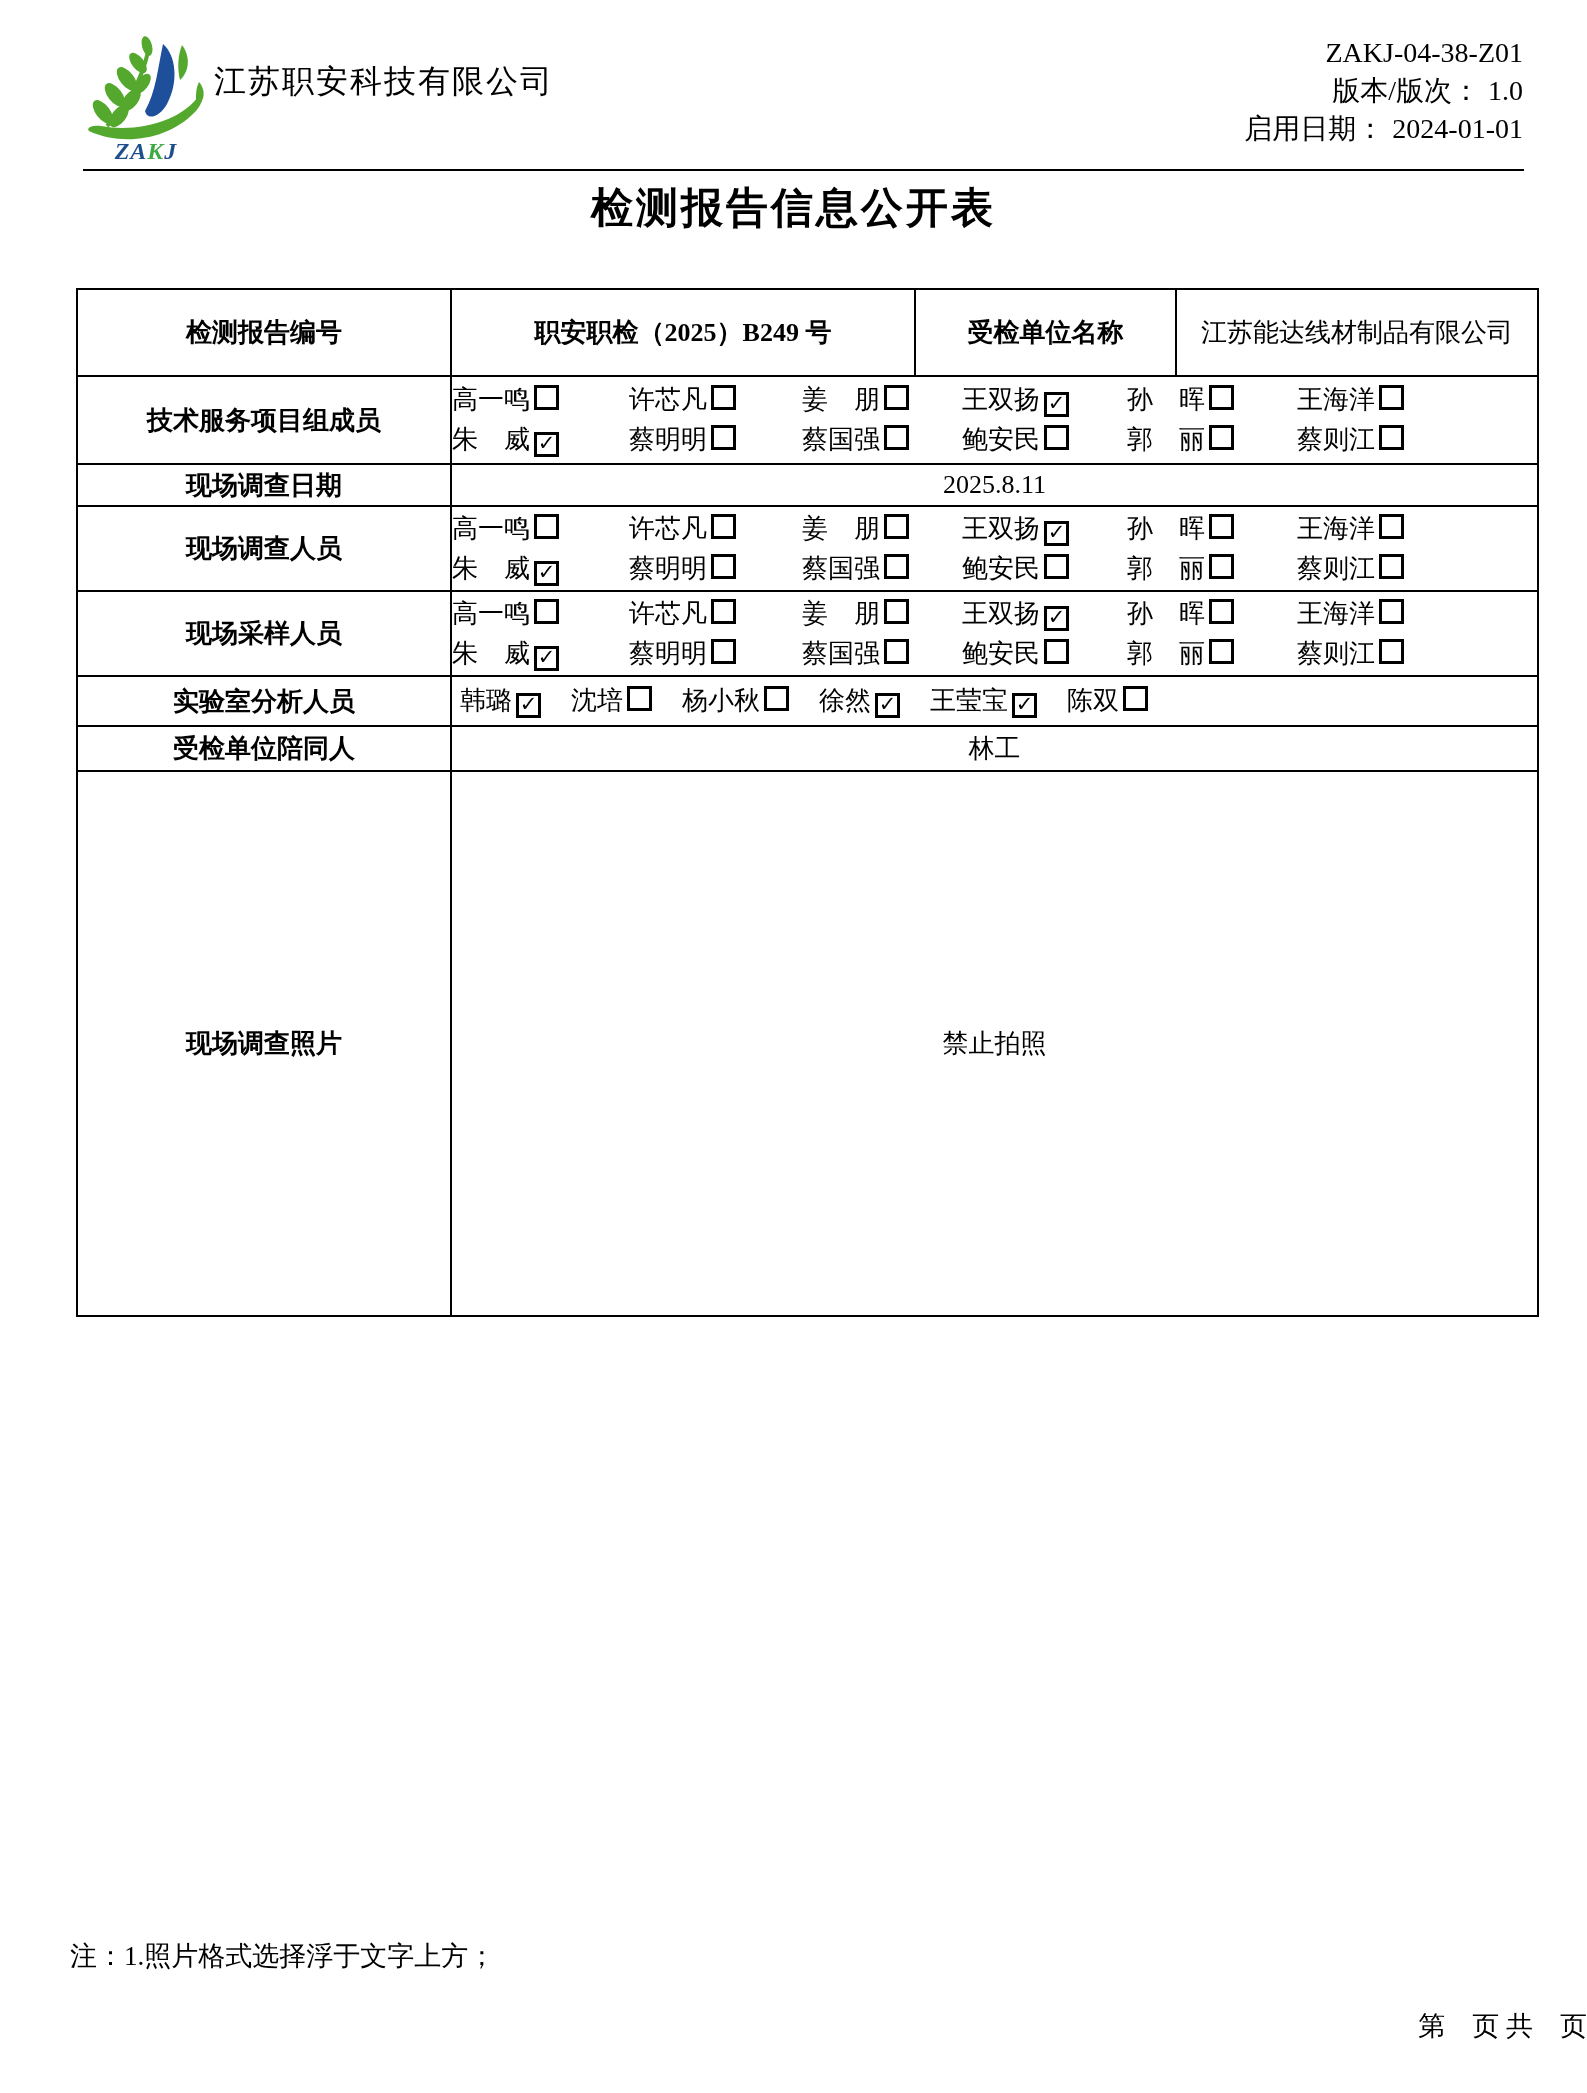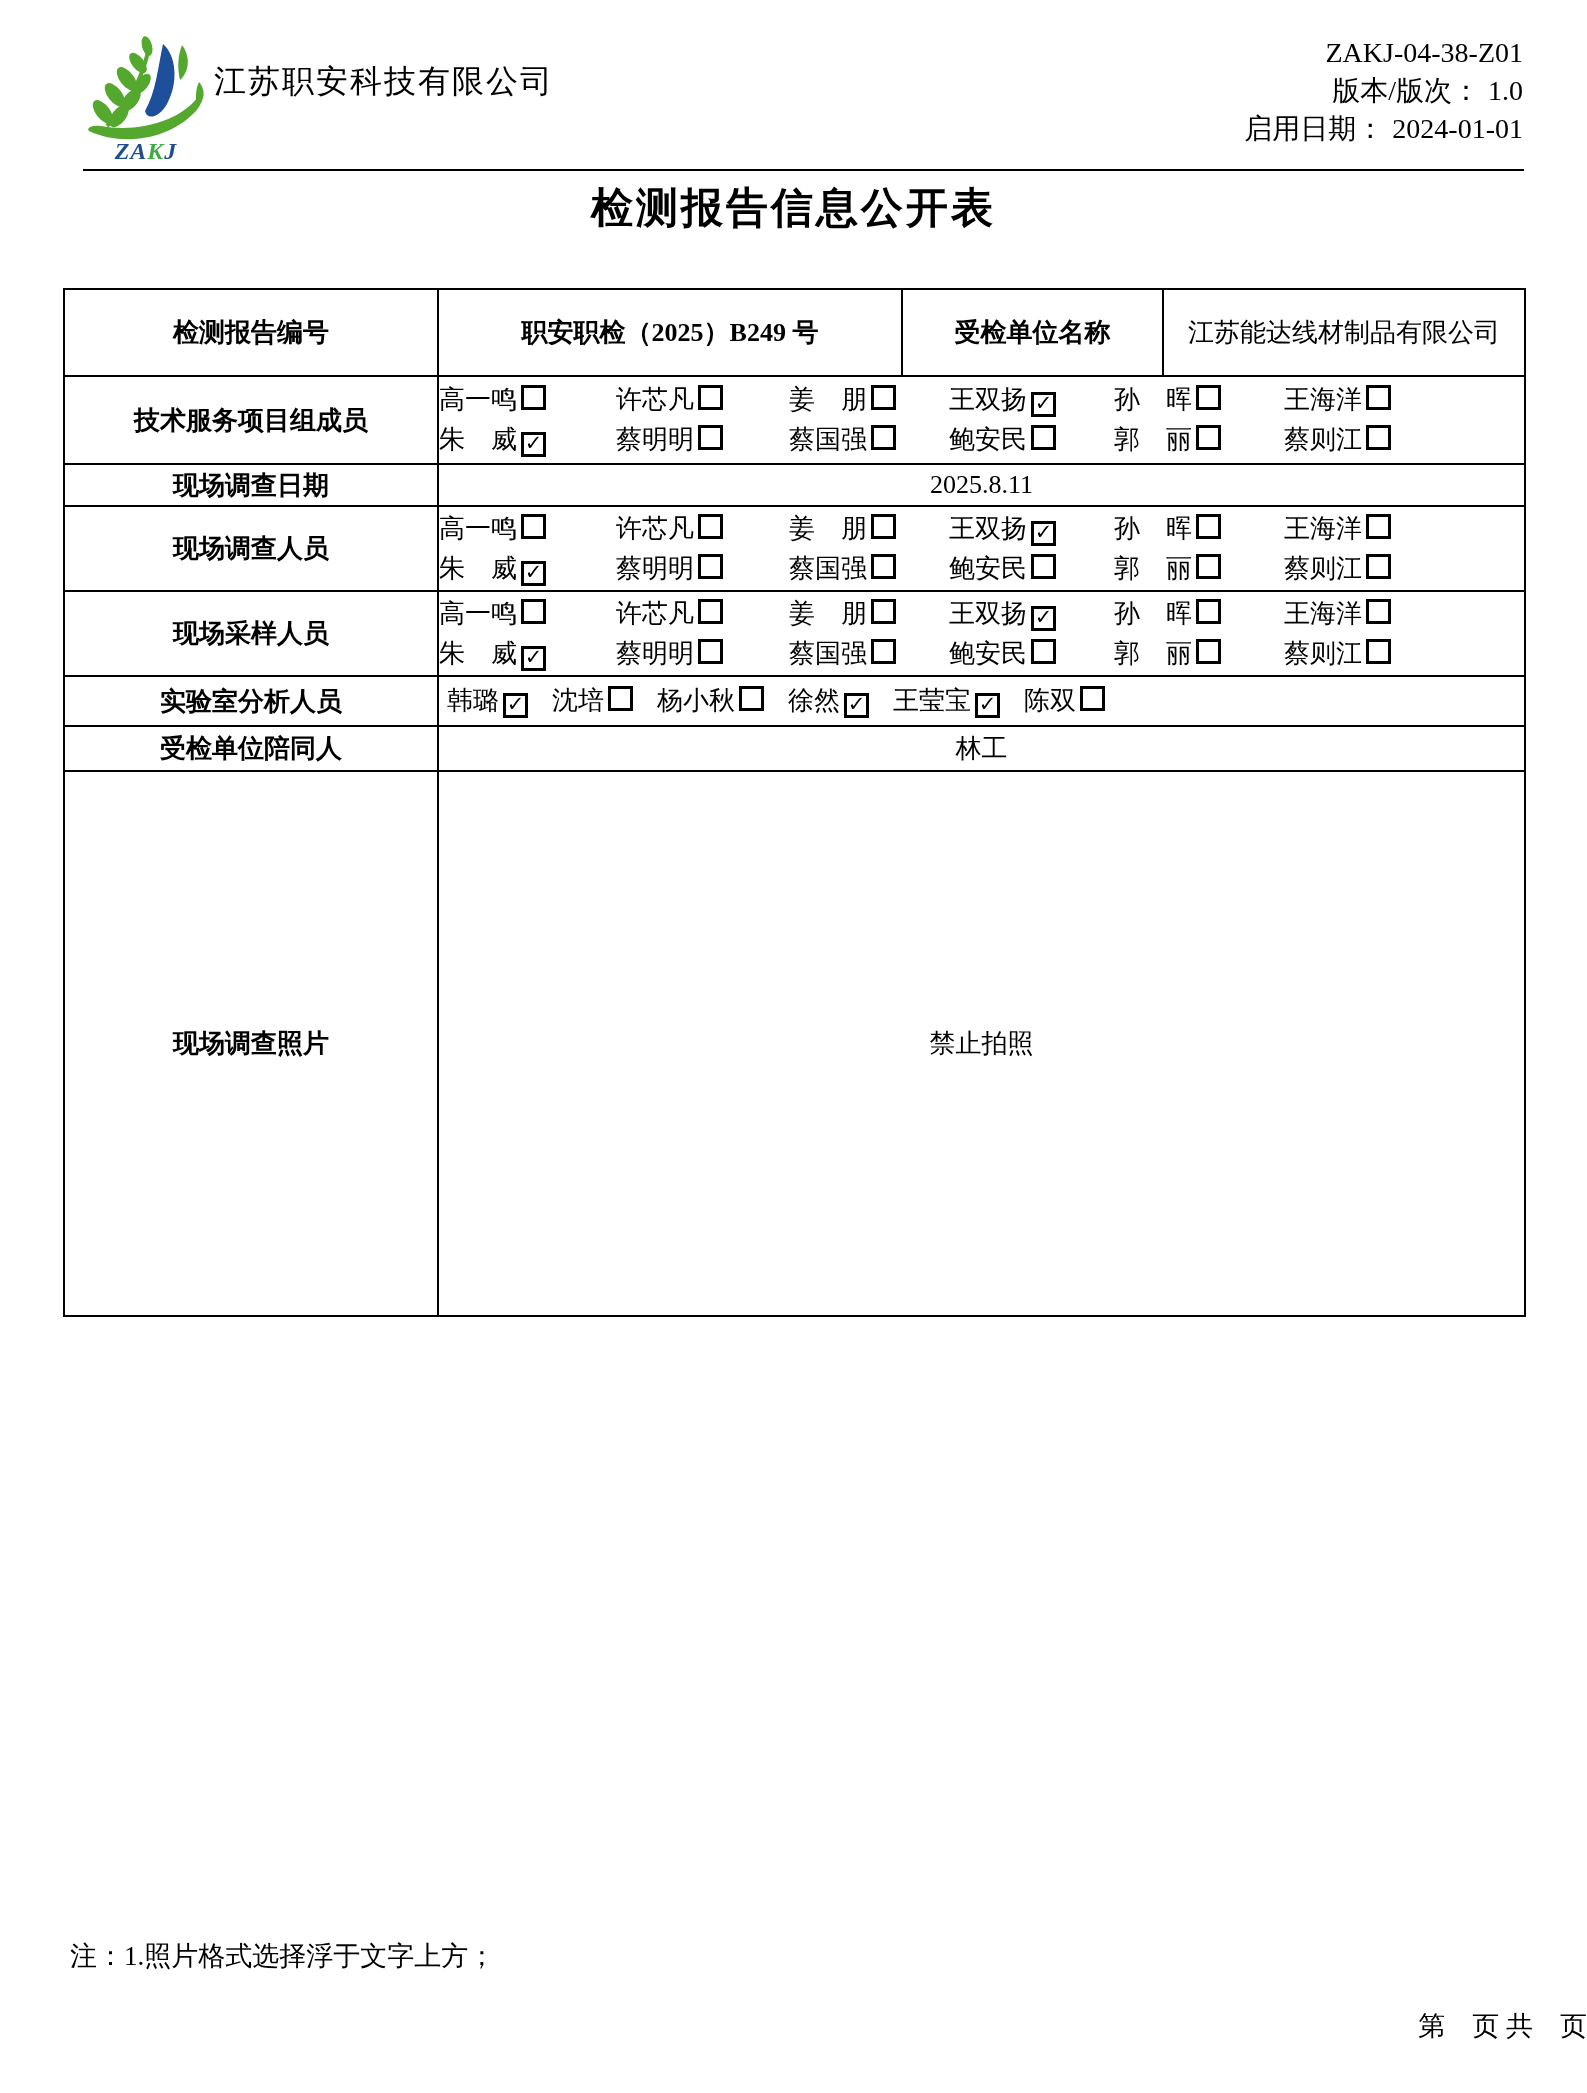--- a/index.html
+++ b/index.html
@@ -12,34 +12,34 @@
   .logo-wrap{position:absolute;left:82px;top:30px;width:128px;text-align:center;}
   .logo-wrap svg{display:block;margin:0 auto;}
   .brand-text{font-style:italic;font-weight:bold;font-size:24px;letter-spacing:1px;margin-top:-4px;}
   .company-name{position:absolute;left:214px;top:60px;font-size:32px;letter-spacing:2px;}
   .header-right{position:absolute;right:64px;top:34px;text-align:right;font-size:28px;line-height:38px;white-space:nowrap;}
   .header-right .lbl-gap{display:inline-block;min-width:8px;}
   .header-rule{position:absolute;left:83px;top:169px;width:1441px;border-top:2px solid #000;}
   
   .doc-title{position:absolute;left:0;top:180px;width:100%;text-align:center;font-size:42px;font-weight:bold;letter-spacing:3px;}
   
-  table.main{position:absolute;left:63px;top:288px;width:1461px;border-collapse:collapse;table-layout:fixed;}
+  table.main{position:absolute;left:76px;top:288px;width:1461px;border-collapse:collapse;table-layout:fixed;}
   table.main td{border:2px solid #000;font-size:26px;vertical-align:middle;padding:0;}
   td.lbl{font-weight:bold;text-align:center;}
   td.val{text-align:center;line-height:40px;}
   td.bold{font-weight:bold;}
   td.pad-wrap{padding:4px 26px;}
   tr.h87{height:87px;} tr.h82{height:82px;} tr.h88{height:88px;}
   tr.h40{height:40px;} tr.h85{height:85px;} tr.h50{height:50px;}
   tr.h45{height:45px;} tr.h545{height:545px;} tr.h497{height:497px;}
   
   .m-grid{padding:4px 0 4px 8px;}
   .m-line{display:grid;grid-template-columns:177px 173px 160px 165px 170px auto;line-height:40px;}
   .m-item{white-space:nowrap;}
-  .lab-line{display:flex;gap:24px;padding-left:8px;line-height:42px;}
+  .lab-line{display:flex;gap:30px;padding-left:8px;line-height:42px;}
   .cb{
     display:inline-block;width:19px;height:19px;border:3px solid #000;margin-left:4px;
     vertical-align:-2px;text-align:center;line-height:17px;font-size:21px;font-weight:bold;
     font-family:"DejaVu Sans","Liberation Sans",sans-serif;
   }
   
   .note{position:absolute;left:70px;top:1938px;font-size:27px;}
   .page-footer{position:absolute;left:0;top:2008px;width:100%;text-align:right;font-size:27px;}
 </style>
 </head>

